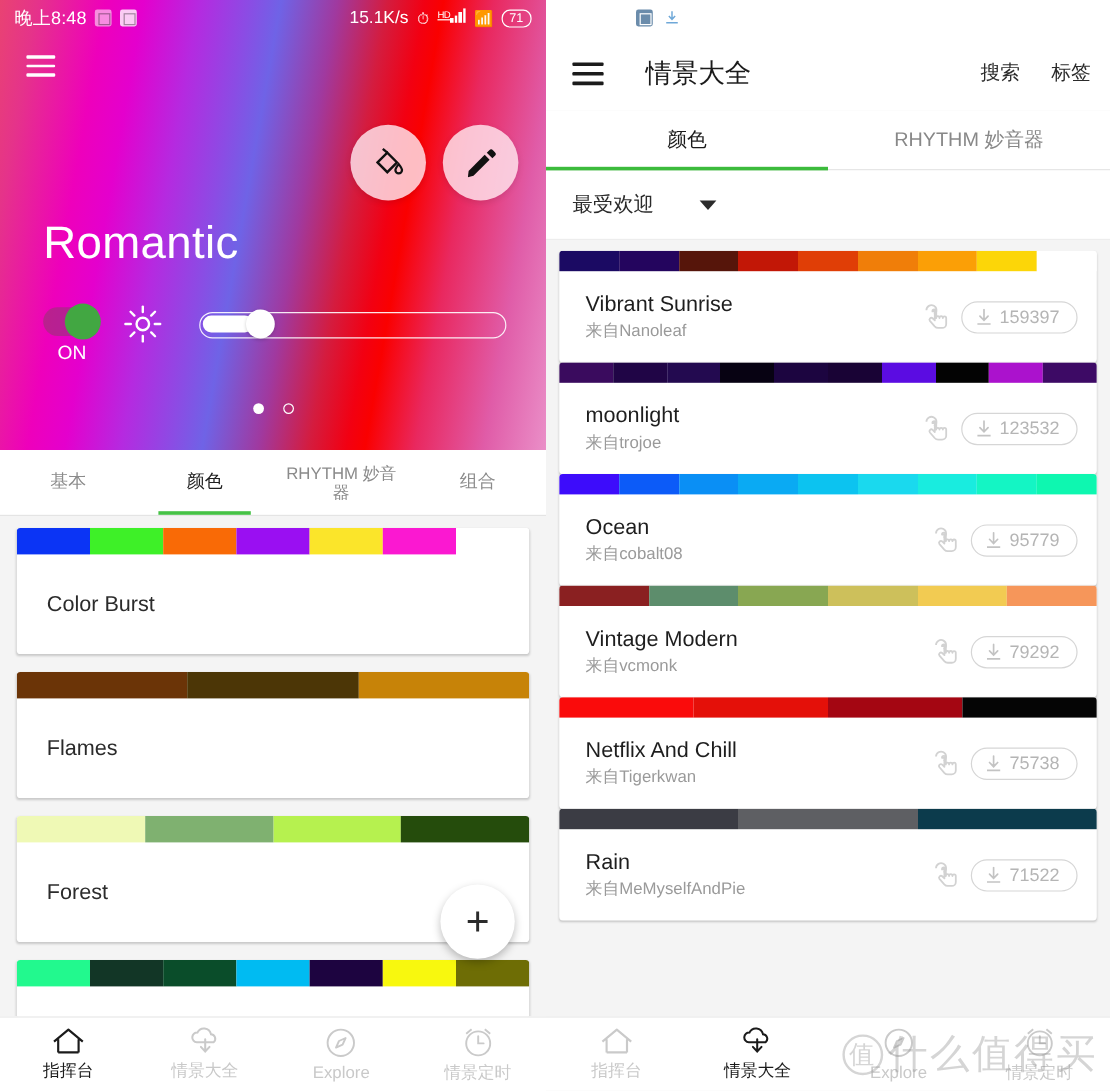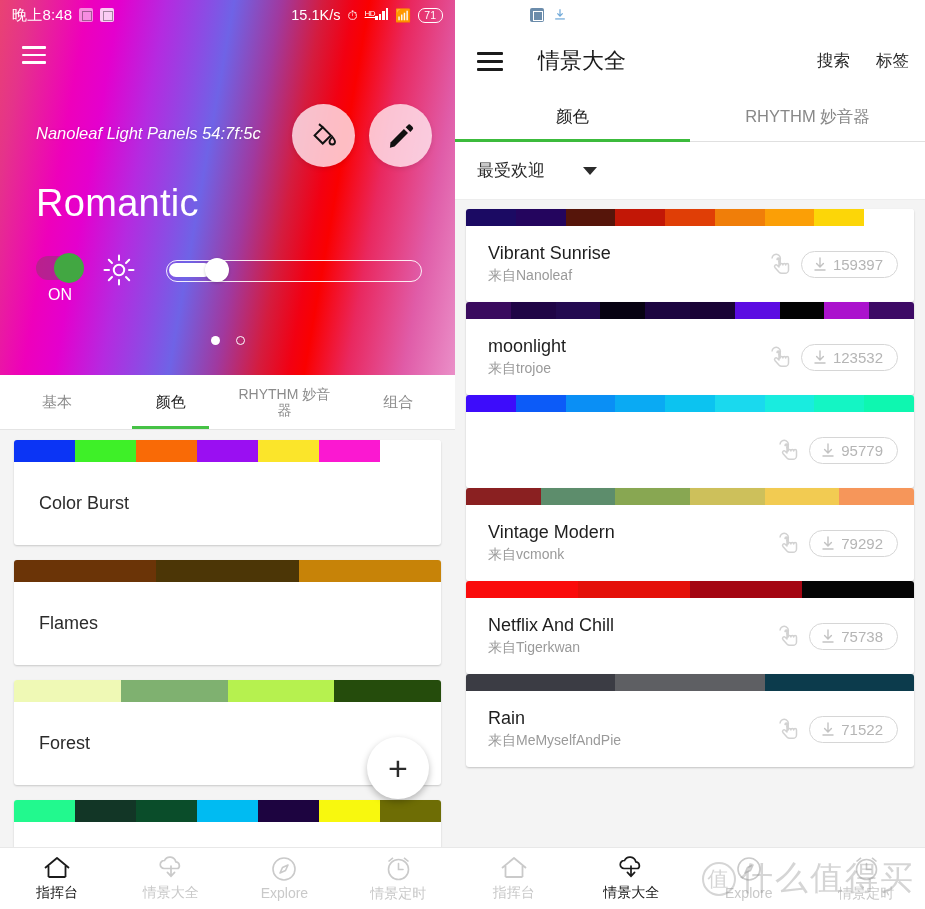--- a/index.html
+++ b/index.html
@@ -196,21 +196,20 @@
           <span class="sb-batt">71</span>
         </div>
       </div>
 
       <div class="hamburger">
         <span></span>
         <span></span>
         <span></span>
       </div>
 
-      <div class="dev-name">Nanoleaf Light Panels 54:7f:5c</div>
       <div class="scene-title">Romantic</div>
 
       <div class="circ-btn paint">
         <svg width="30" height="30" viewBox="0 0 24 24">
           <path d="M4.5 11.5 L11 5 L17.5 11.5 L11 18 Z" fill="none" stroke="#111" stroke-width="1.6"></path>
           <path d="M11 5 L8 2.5" stroke="#111" stroke-width="1.6" fill="none"></path>
           <path d="M18.6 12.6c1.4 1.8 2.2 3 2.2 4a2.2 2.2 0 0 1-4.4 0c0-1 .8-2.2 2.2-4z" fill="none" stroke="#111" stroke-width="1.5"></path>
         </svg>
       </div>
       <div class="circ-btn edit">
@@ -448,20 +447,24 @@
             <i style="background: rgb(12, 91, 248); flex: 1 1 0%;"></i>
             <i style="background: rgb(10, 143, 245); flex: 1 1 0%;"></i>
             <i style="background: rgb(10, 170, 243); flex: 1 1 0%;"></i>
             <i style="background: rgb(12, 195, 240); flex: 1 1 0%;"></i>
             <i style="background: rgb(26, 217, 238); flex: 1 1 0%;"></i>
             <i style="background: rgb(25, 236, 223); flex: 1 1 0%;"></i>
             <i style="background: rgb(20, 245, 196); flex: 1 1 0%;"></i>
             <i style="background: rgb(14, 247, 176); flex: 1 1 0%;"></i>
           </div>
           <div class="r-body">
+            <div class="r-texts">
+              <div class="r-name">Ocean</div>
+              <div class="r-author">来自cobalt08</div>
+            </div>
             <div class="r-meta">
               <svg width="26" height="26" viewBox="0 0 26 26">
                 <path d="M4 7.5a4.2 4.2 0 1 1 6.4 3.6" fill="none" stroke="#d2d2d2" stroke-width="1.5"></path>
                 <path d="M11 8.5 L11 16 L9.2 14.2a1.6 1.6 0 0 0-2.3 2.2l4 4.6a4 4 0 0 0 3 1.3h3.2a3.4 3.4 0 0 0 3.4-3.4V14c0-.8-.6-1.4-1.4-1.4s-1.4.6-1.4 1.4c0-.9-.6-1.5-1.4-1.5s-1.4.6-1.4 1.5c0-.9-.6-1.5-1.4-1.5s-1.3.6-1.3 1.5V8.5a1.6 1.6 0 0 0-3.2 0z" fill="none" stroke="#d2d2d2" stroke-width="1.5" stroke-linejoin="round"></path>
               </svg>
               <div class="r-dlpill">
                 <svg width="14" height="15" viewBox="0 0 14 15">
                   <path d="M7 1 L7 9.5 M3.6 6.4 L7 9.9 L10.4 6.4" stroke="#c3c3c3" stroke-width="1.4" fill="none" stroke-linecap="round"></path>
                   <line x1="1.5" y1="13" x2="12.5" y2="13" stroke="#c3c3c3" stroke-width="1.4"></line>
                 </svg>

